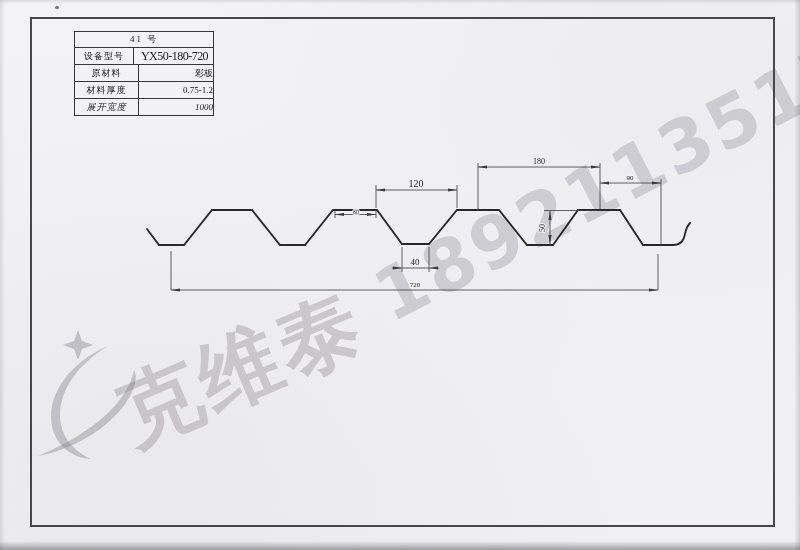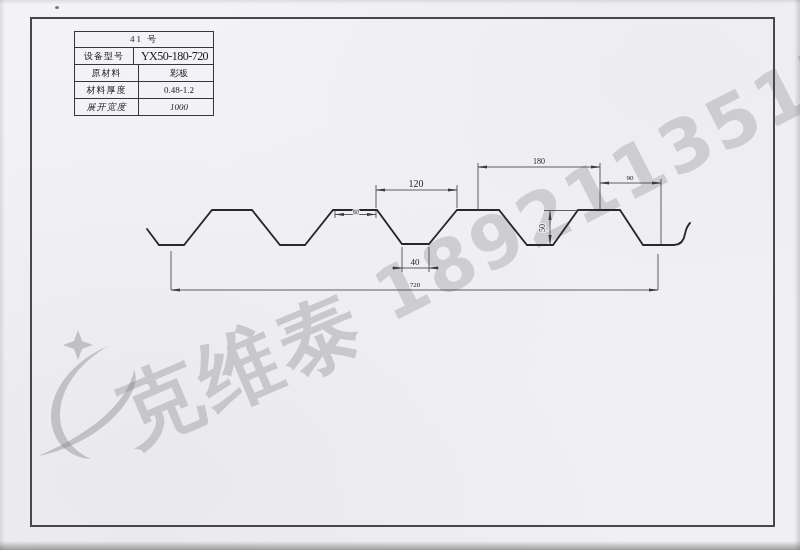--- a/index.html
+++ b/index.html
@@ -34,21 +34,21 @@
   
   .spec-table{
     position:absolute;left:50px;top:31px;width:138px;
     border:1px solid #36363a;
     font-size:9px;color:#1b1b1e;background:transparent;margin-left:24px;
   }
   .t-title{height:15px;line-height:15px;text-align:center;letter-spacing:2px;border-bottom:1px solid #36363a;}
   .t-row{display:flex;height:16px;line-height:16px;border-bottom:1px solid #36363a;gap:6px;}
   .t-row:last-child{border-bottom:none;font-style:italic;}
   .t-label{width:63px;border-right:1px solid #36363a;text-align:center;letter-spacing:1px;}
-  .t-value{flex:1;text-align:center;white-space:nowrap;}
+  .t-value{flex:1;text-align:right;white-space:nowrap;}
   .t-value.model{
     font-size:13px;letter-spacing:-0.6px;text-align:left;padding-left:1px;
     transform:scaleX(0.93);transform-origin:0 50%;
   }
 
   
   .wm{position:absolute;pointer-events:none;}
   .wm-company{
     left:140px;top:362px;
     font-family:"DejaVu Sans", sans-serif;
@@ -94,21 +94,21 @@
     <div class="t-row">
       <div class="t-label">设备型号</div>
       <div class="t-value model">YX50-180-720</div>
     </div>
     <div class="t-row">
       <div class="t-label">原材料</div>
       <div class="t-value">彩板</div>
     </div>
     <div class="t-row">
       <div class="t-label">材料厚度</div>
-      <div class="t-value">0.48-1.2</div>
+      <div class="t-value">0.75-1.2</div>
     </div>
     <div class="t-row">
       <div class="t-label">展开宽度</div>
       <div class="t-value">1000</div>
     </div>
   </div>
 
   <svg class="drawing" viewBox="0 0 800 550">
     <defs>
       <marker id="arw" markerUnits="userSpaceOnUse" markerWidth="9" markerHeight="4" viewBox="0 0 9 4" refX="9" refY="2" orient="auto-start-reverse">

